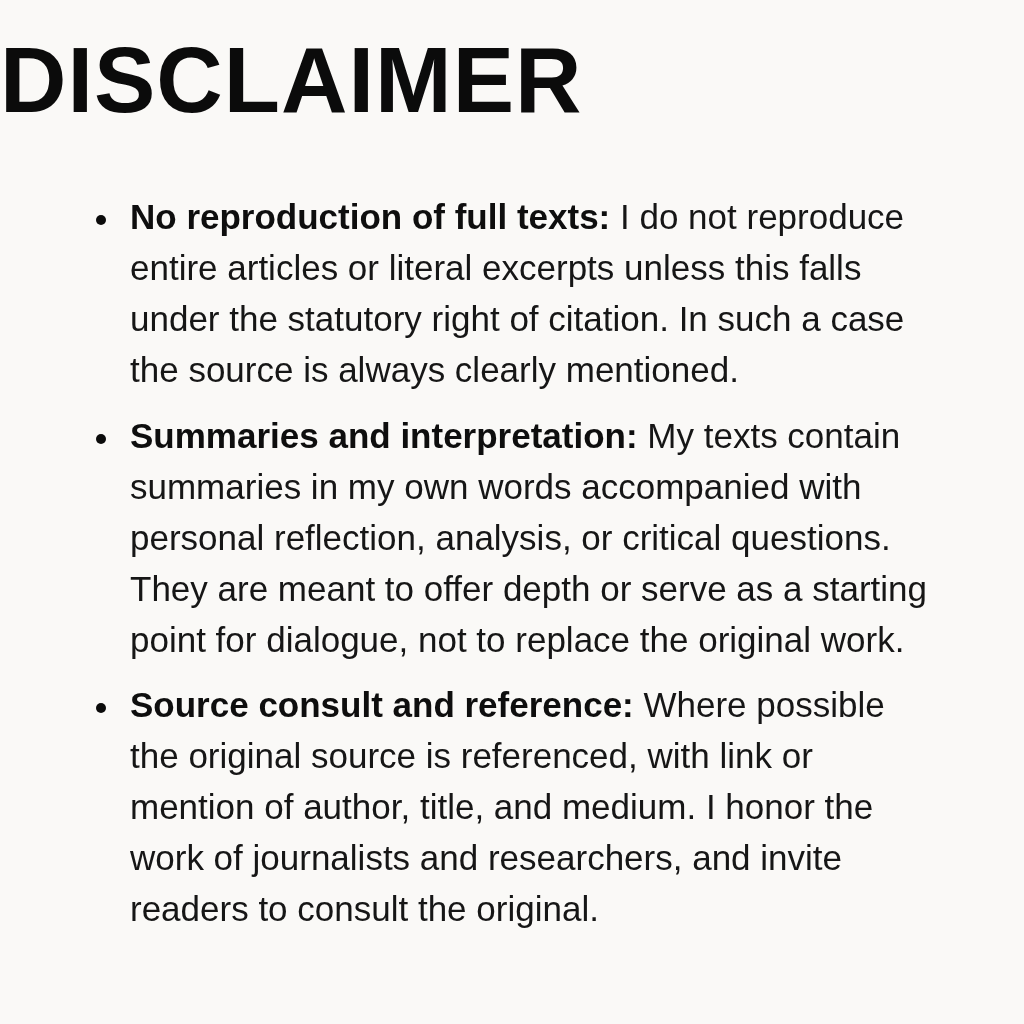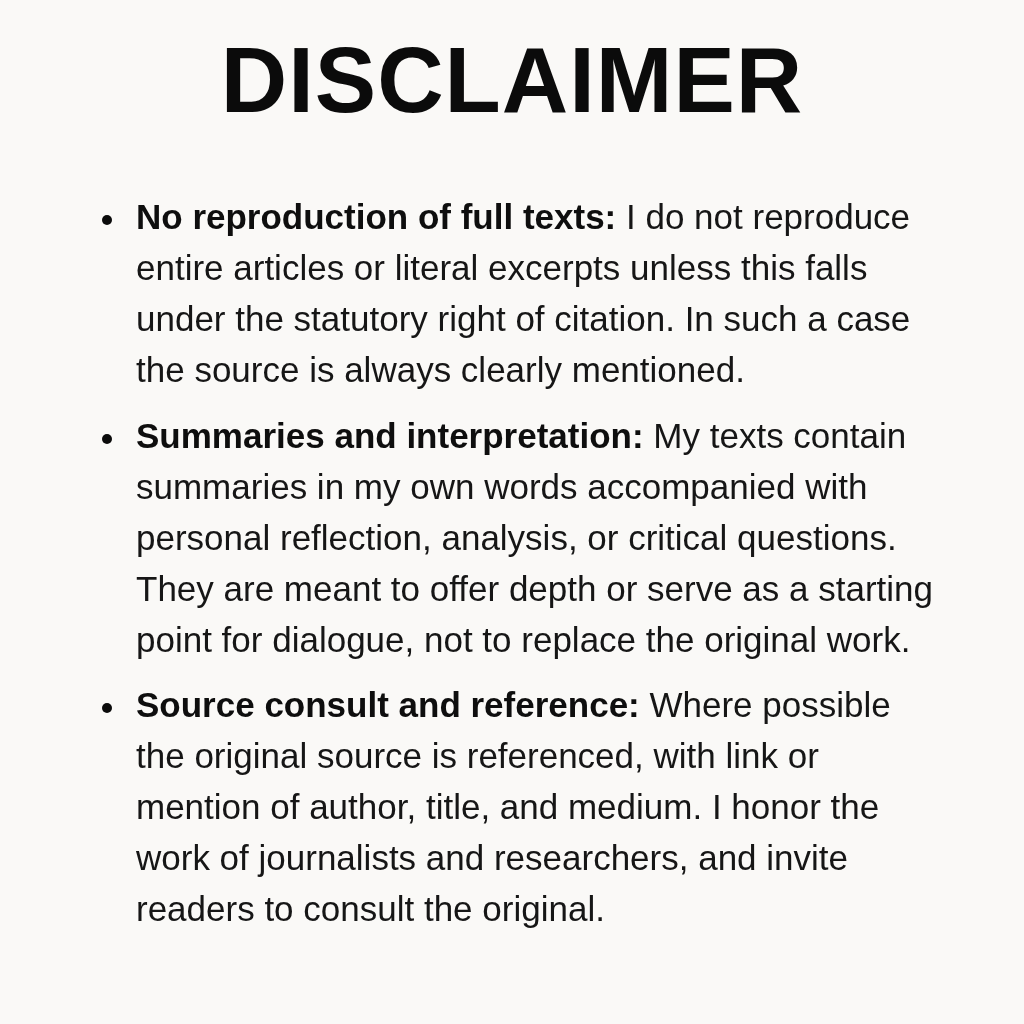--- a/index.html
+++ b/index.html
@@ -16,30 +16,30 @@
     box-sizing: border-box;
   }
   .page {
     width: 1024px;
     height: 1024px;
     box-sizing: border-box;
     padding-top: 30px;
   }
   .title {
     margin: 0;
-    text-align: center;
+    text-align: left;
     font-size: 92px;
     line-height: 1.1;
     font-weight: 900;
     letter-spacing: 1px;
     color: #0b0b0b;
     font-family: "Liberation Sans", sans-serif;
   }
   .bullet-list {
-    margin: 60px 0 0 10px;
+    margin: 60px 0 0 4px;
     padding: 0 88px 0 118px;
     list-style: disc outside;
   }
   .bullet-list li {
     font-size: 35px;
     line-height: 1.46;
     margin-bottom: 14px;
     color: #161616;
     padding-left: 8px;
   }

